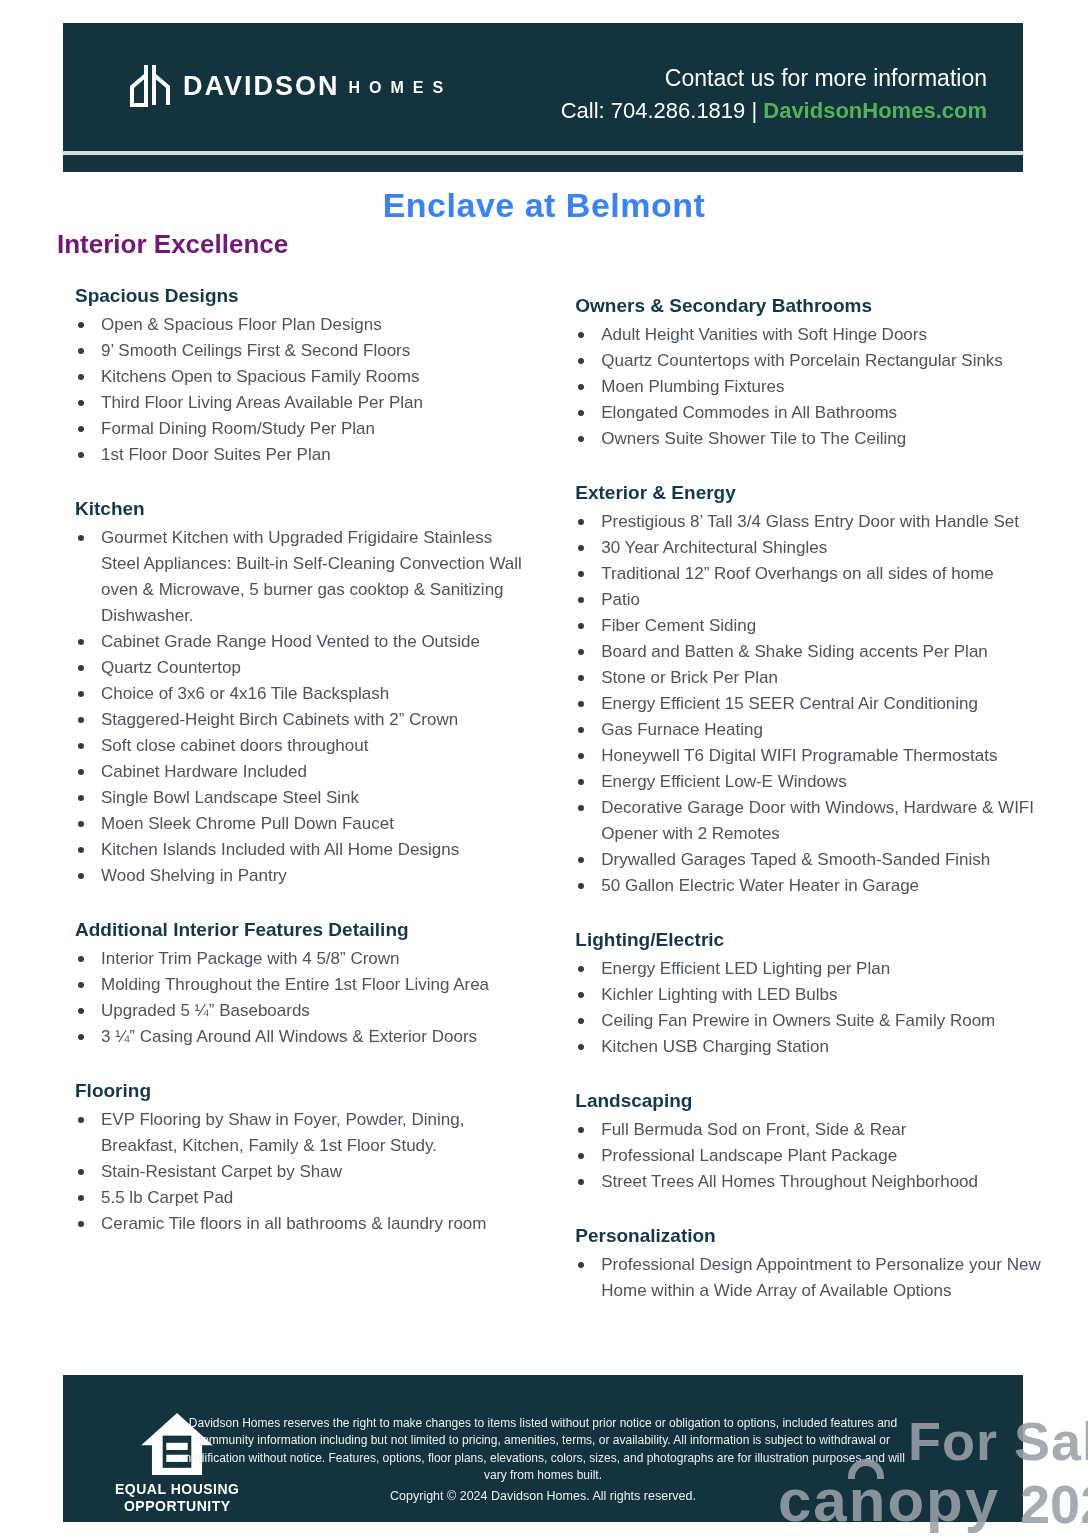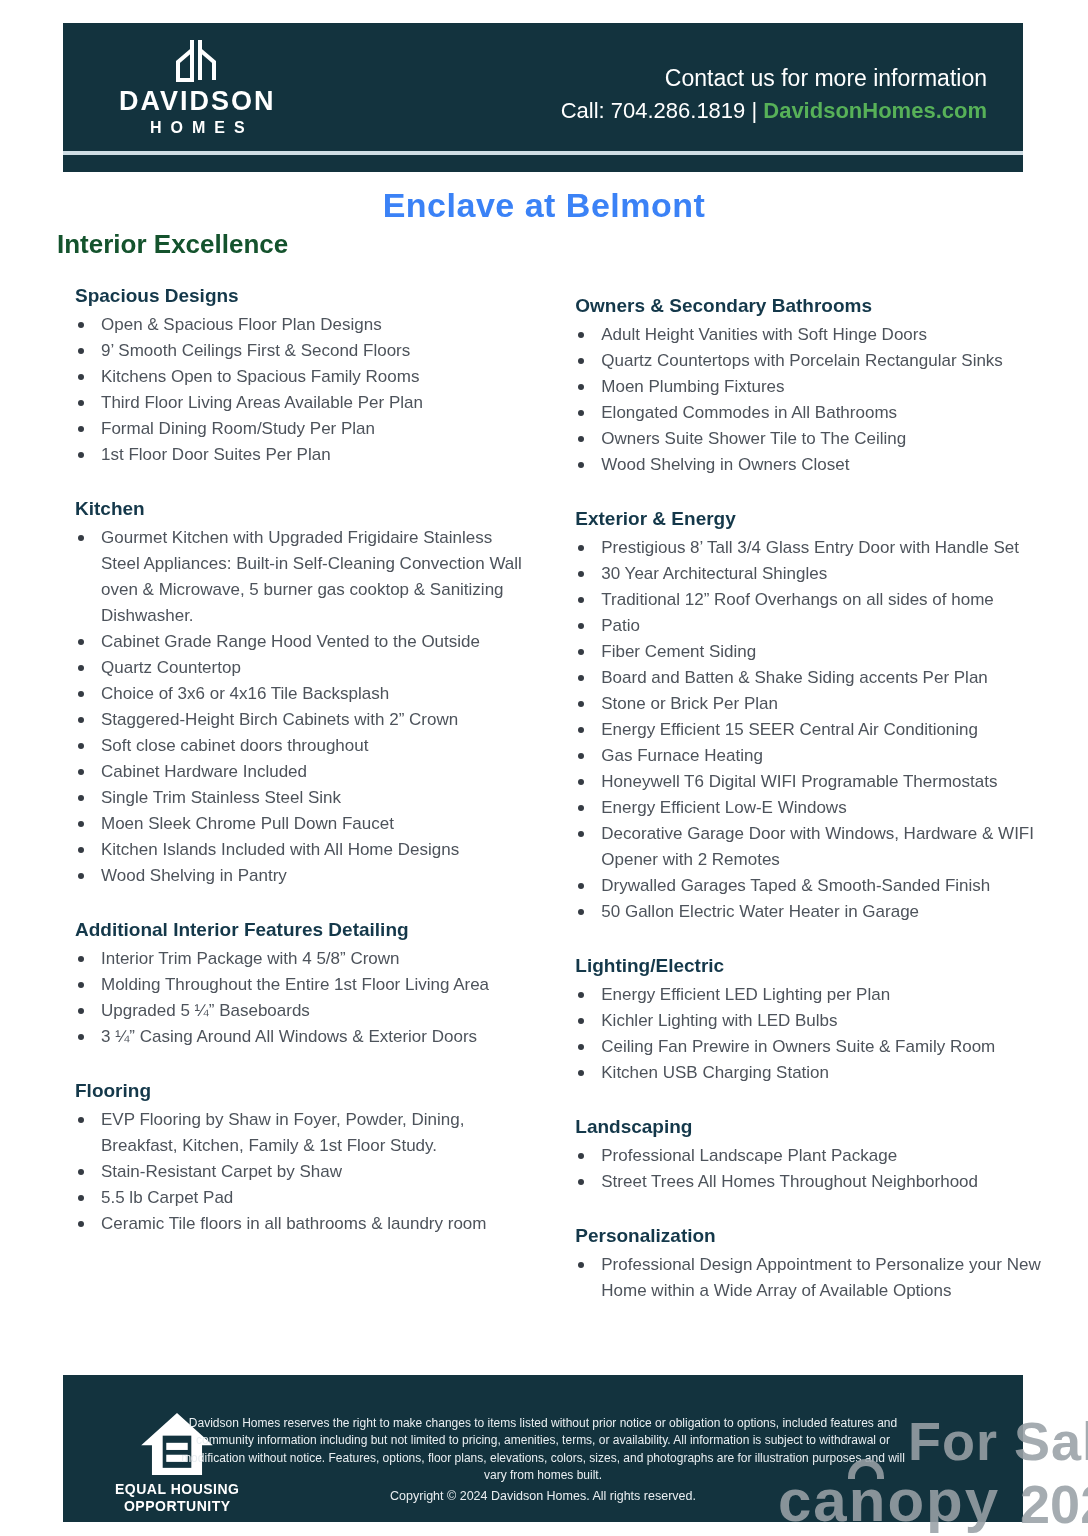--- a/index.html
+++ b/index.html
@@ -9,39 +9,39 @@
     background:#ffffff; overflow:hidden;
     font-family:"Liberation Sans", sans-serif;
     color:#4d535b;
   }
   
   .topbar {
     position:absolute; left:63px; top:23px; width:960px; height:128px;
     background:#13333e; display:flex; align-items:center; justify-content:space-between;
     padding:0 36px 0 56px;
   }
-  .brand { display:flex; flex-direction:column; align-items:center; color:#ffffff; }
+  .brand { display:flex; flex-direction:row; align-items:center; color:#ffffff; }
   .logo-mark { margin-bottom:4px; }
   .brand-name { font-size:27px; font-weight:700; letter-spacing:2px; line-height:1.1; }
   .brand-sub  { font-size:16px; font-weight:700; letter-spacing:9px; margin-top:2px; padding-left:9px; }
   .contact { text-align:right; color:#ffffff;margin-top:15px; }
   .contact-line1 { font-size:23px; font-weight:400; margin-bottom:6px; }
   .contact-line2 { font-size:22px; font-weight:500; }
   .contact-line2 .site { color:#57b158; font-weight:700; }
   .topbar-sep   { position:absolute; left:63px; top:151px; width:960px; height:4px; background:#cfdde4; }
   .topbar-strip { position:absolute; left:63px; top:155px; width:960px; height:17px; background:#13333e; }
 
   
   .title {
     position:absolute; left:0; right:0; top:186px; text-align:center;
     font-size:34px; font-weight:800; color:#3b82f6; letter-spacing:0.5px;
   }
   .subtitle {
     position:absolute; left:57px; top:229px;
-    font-size:26px; font-weight:700; color:#14532d;
+    font-size:26px; font-weight:700; color:#701a75;
   }
 
   
   .cols { position:absolute; left:65px; top:285px; width:990px; display:flex; }
   .col-left  { width:472px; }
   .col-right { width:500px; margin-left:38px; padding-top:10px; }
   .sec + .sec { margin-top:30px; }
   .sec h3 { font-size:19px; font-weight:700; color:#14384a; margin-bottom:5px; padding-left:10px; }
   .sec ul { list-style:none; }
   .sec li {
@@ -127,21 +127,21 @@
         <h3>Kitchen</h3>
         <ul>
 
         <li>Gourmet Kitchen with Upgraded Frigidaire Stainless Steel Appliances: Built-in Self-Cleaning Convection Wall oven &amp; Microwave, 5 burner gas cooktop &amp; Sanitizing Dishwasher.</li>
             <li>Cabinet Grade Range Hood Vented to the Outside</li>
             <li>Quartz Countertop</li>
             <li>Choice of 3x6 or 4x16 Tile Backsplash</li>
             <li>Staggered-Height Birch Cabinets with 2” Crown</li>
             <li>Soft close cabinet doors throughout</li>
             <li>Cabinet Hardware Included</li>
-            <li>Single Trim Stainless Steel Sink</li>
+            <li>Single Bowl Landscape Steel Sink</li>
             <li>Moen Sleek Chrome Pull Down Faucet</li>
             <li>Kitchen Islands Included with All Home Designs</li>
             <li>Wood Shelving in Pantry</li>
           </ul>
       </section>
 
       <section class="sec">
         <h3>Additional Interior Features Detailing</h3>
         <ul>
 
@@ -168,21 +168,20 @@
 
       <section class="sec">
         <h3>Owners &amp; Secondary Bathrooms</h3>
         <ul>
 
         <li>Adult Height Vanities with Soft Hinge Doors</li>
             <li>Quartz Countertops with Porcelain Rectangular Sinks</li>
             <li>Moen Plumbing Fixtures</li>
             <li>Elongated Commodes in All Bathrooms</li>
             <li>Owners Suite Shower Tile to The Ceiling</li>
-            <li>Wood Shelving in Owners Closet</li>
           </ul>
       </section>
 
       <section class="sec">
         <h3>Exterior &amp; Energy</h3>
         <ul>
 
         <li>Prestigious 8’ Tall 3/4 Glass Entry Door with Handle Set</li>
             <li>30 Year Architectural Shingles</li>
             <li>Traditional 12” Roof Overhangs on all sides of home</li>
@@ -208,20 +207,21 @@
             <li>Kichler Lighting with LED Bulbs</li>
             <li>Ceiling Fan Prewire in Owners Suite &amp; Family Room</li>
             <li>Kitchen USB Charging Station</li>
           </ul>
       </section>
 
       <section class="sec">
         <h3>Landscaping</h3>
         <ul>
 
+        <li>Full Bermuda Sod on Front, Side &amp; Rear</li>
             <li>Professional Landscape Plant Package</li>
             <li>Street Trees All Homes Throughout Neighborhood</li>
           </ul>
       </section>
 
       <section class="sec">
         <h3>Personalization</h3>
         <ul>
 
         <li>Professional Design Appointment to Personalize your New Home within a Wide Array of Available Options</li>

